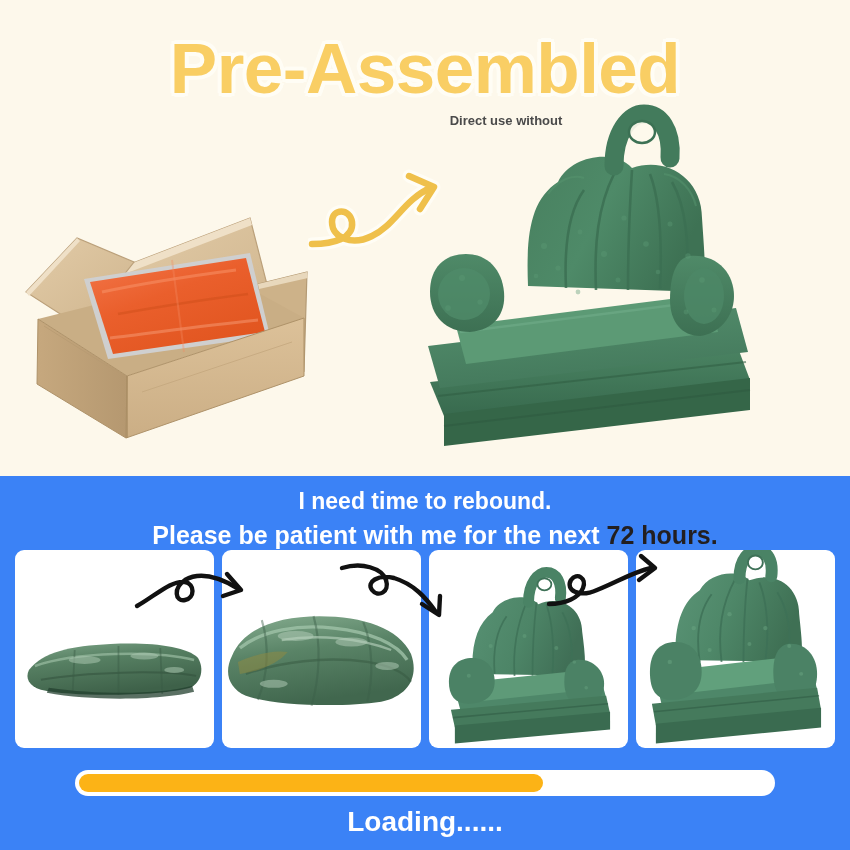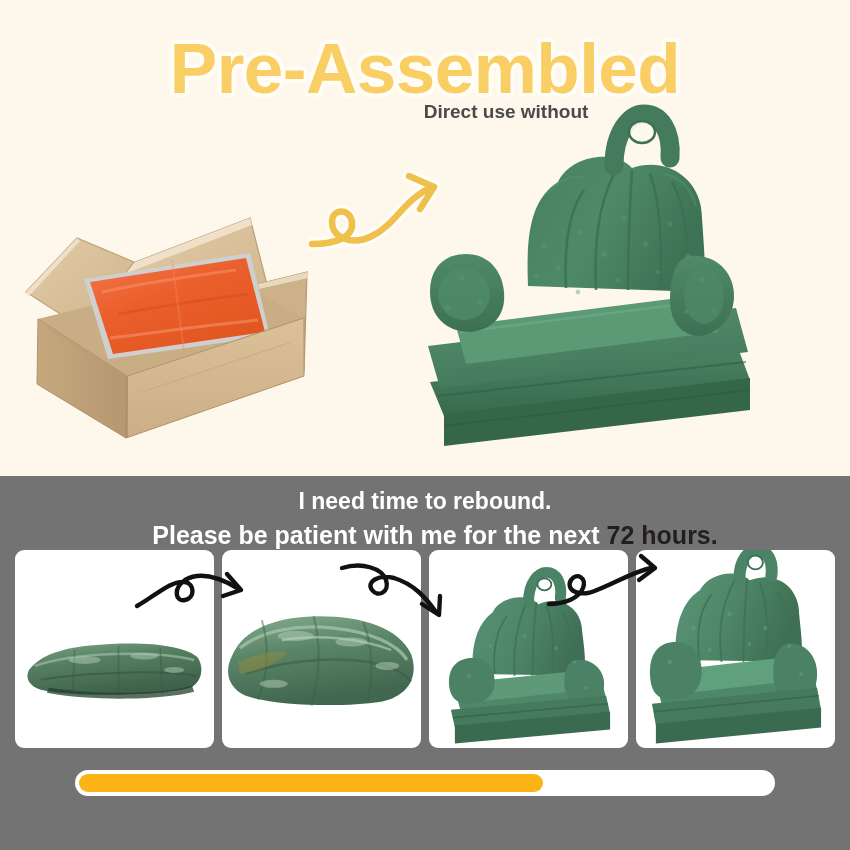--- a/index.html
+++ b/index.html
@@ -47,24 +47,24 @@
        2px -2px 0 #FFFDF5,  -2px -2px 0 #FFFDF5,
        4px  0px 0 #FFFDF5,  -4px  0px 0 #FFFDF5,
        0px  4px 0 #FFFDF5,   0px -4px 0 #FFFDF5,
        3px  3px 0 #FFFDF5,  -3px  3px 0 #FFFDF5,
        3px -3px 0 #FFFDF5,  -3px -3px 0 #FFFDF5;
   }
 
   .callout {
     position: absolute;
     left: 386px;
-    top: 100px;
+    top: 113px;
     width: 240px;
     text-align: center;
-    font-size: 19px;
+    font-size: 13px;
     font-weight: bold;
     line-height: 1.28;
     color: #4A4A4A;
   }
 
   
   .arrow-yellow {
     position: absolute;
     left: 308px;
     top: 160px;
@@ -90,21 +90,21 @@
     height: 350px;
   }
 
   
   .banner {
     position: absolute;
     left: 0;
     top: 476px;
     width: 850px;
     height: 374px;
-    background: #737373;
+    background: #3b82f6;
     overflow: hidden;
   }
 
   .banner-text {
     position: absolute;
     left: 0;
     top: 10px;
     width: 850px;
     text-align: center;
     color: #FFFFFF;
@@ -510,14 +510,15 @@
       <g fill="none" stroke="#111111" stroke-width="4.4" stroke-linecap="round" stroke-linejoin="round">
         <path d="M4 58 C20 58 34 52 38 42 C42 32 32 26 26 34 C20 44 34 52 52 44 C72 36 88 26 106 22"></path>
         <path d="M96 10 L110 22 L94 34"></path>
       </g>
     </svg>
 
     <div class="loadbar-outer">
       <div class="loadbar-fill" style="width: 67%;"></div>
     </div>
 
+    <div class="loading-label">Loading......</div>
   </div>
 </div>
 
 </body></html>

